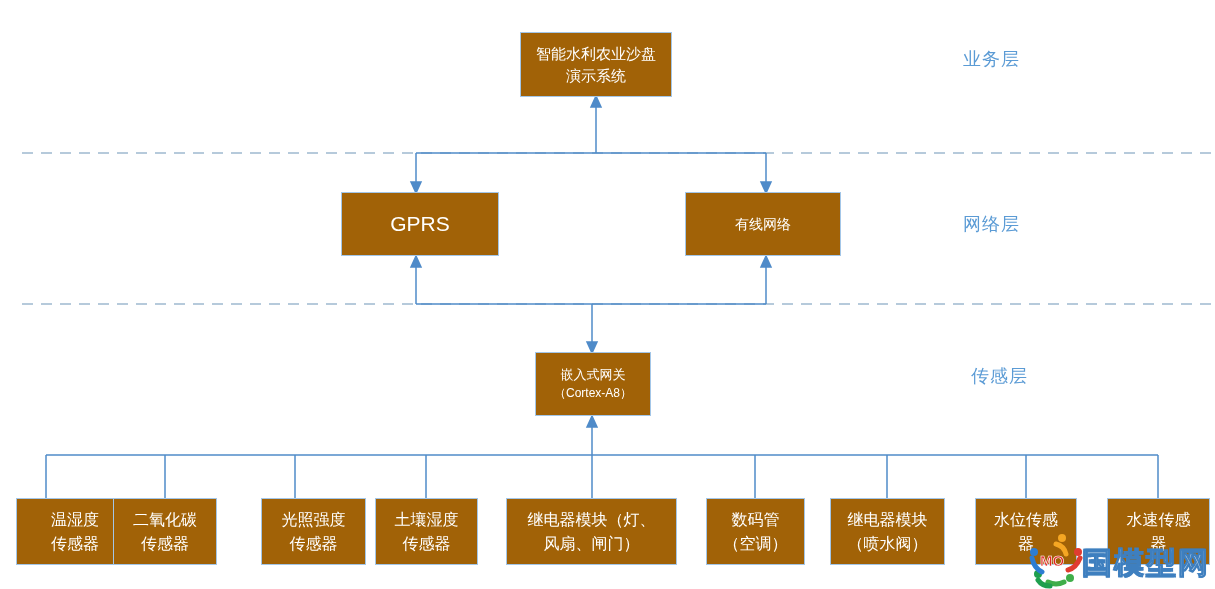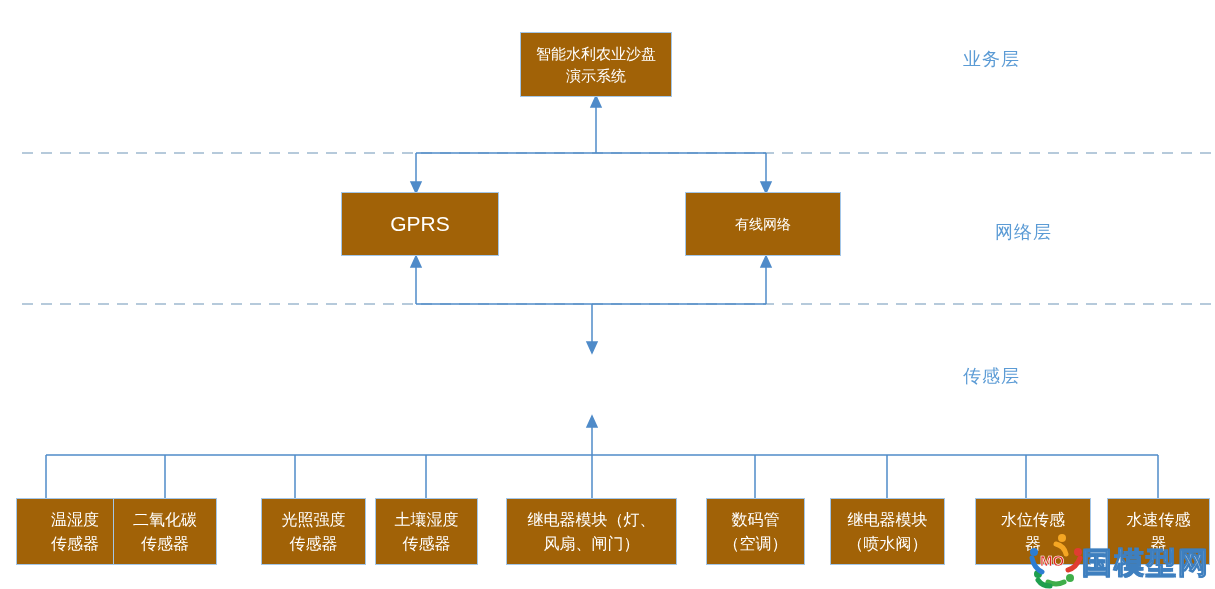--- a/index.html
+++ b/index.html
@@ -27,30 +27,30 @@
   .node-gateway .sub{font-size:12px;}
 
   .device{top:498px;height:67px;font-size:16px;}
   .dev-0{left:16px;width:102px;padding-left:16px;}
   .dev-1{left:113px;width:104px;}
   .dev-2{left:243px;width:105px;margin-left:18px;}
   .dev-3{left:375px;width:103px;}
   .dev-4{left:506px;width:171px;}
   .dev-5{left:706px;width:99px;}
   .dev-6{left:830px;width:115px;}
-  .dev-7{left:975px;width:116px;}
+  .dev-7{left:975px;width:102px;}
   .dev-8{left:1107px;width:103px;}
 
   .layer-label{
     position:absolute;left:963px;
     color:#5b9bd5;font-size:18px;z-index:2;letter-spacing:1px;
   }
   .layer-business{top:47px;}
-  .layer-network{top:220px;margin-left:32px;}
-  .layer-sensor{top:364px;}
+  .layer-network{top:212px;}
+  .layer-sensor{top:364px;margin-left:8px;}
 
   .watermark-text{
     position:absolute;left:1082px;top:543px;z-index:5;
     font-size:30px;font-weight:normal;color:#ffffff;letter-spacing:2px;
     -webkit-text-stroke:2px #3e7fbf;
     text-shadow:0 0 2px #3e7fbf,1px 1px 0 #3e7fbf,-1px -1px 0 #3e7fbf,1px -1px 0 #3e7fbf,-1px 1px 0 #3e7fbf;
     white-space:nowrap;
   }
   .watermark-logo{position:absolute;left:1026px;top:530px;z-index:6;}
 </style>
@@ -99,20 +99,24 @@
   </svg>
 
   <div class="layer-label layer-business">业务层</div>
   <div class="layer-label layer-network">网络层</div>
   <div class="layer-label layer-sensor">传感层</div>
 
   <div class="node node-top">智能水利农业沙盘
 演示系统</div>
   <div class="node node-gprs">GPRS</div>
   <div class="node node-wired">有线网络</div>
+  <div class="node node-gateway">
+    <span>嵌入式网关</span>
+    <span class="sub">（Cortex-A8）</span>
+  </div>
 
   <div class="node device dev-0">温湿度
 传感器</div>
   <div class="node device dev-1">二氧化碳
 传感器</div>
   <div class="node device dev-2">光照强度
 传感器</div>
   <div class="node device dev-3">土壤湿度
 传感器</div>
   <div class="node device dev-4">继电器模块（灯、

